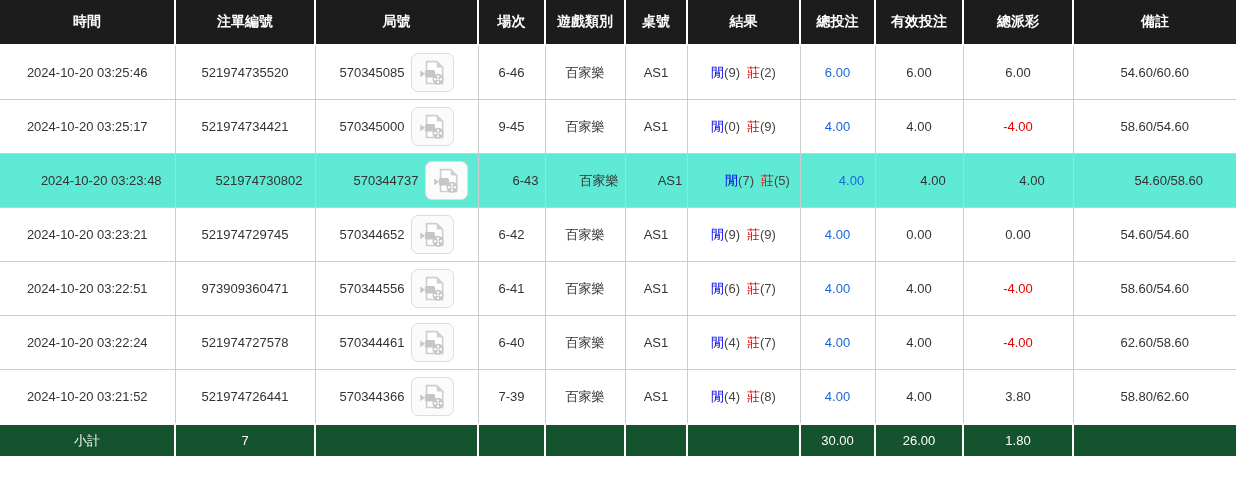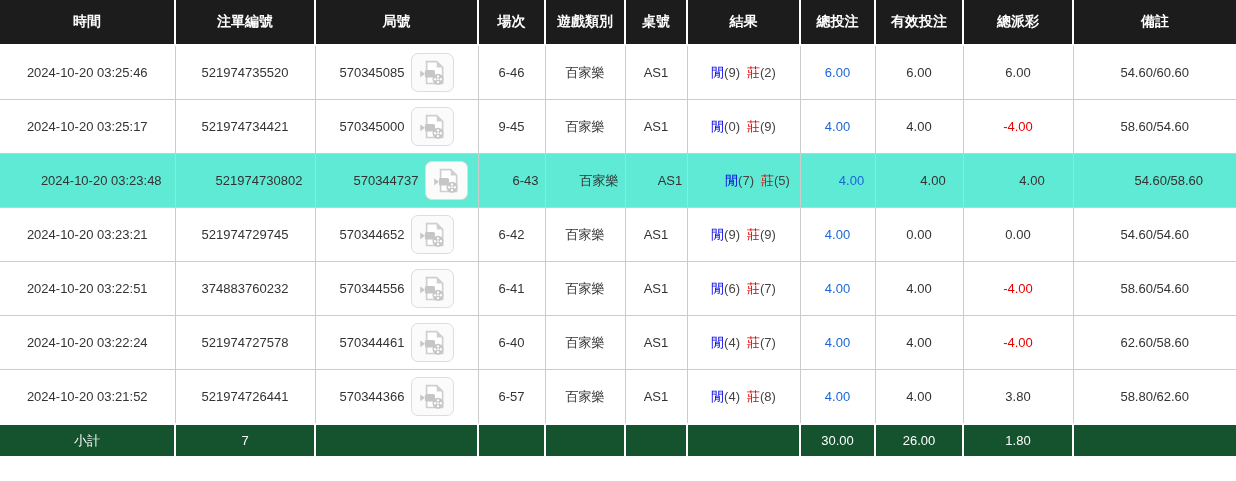--- a/index.html
+++ b/index.html
@@ -241,21 +241,21 @@
     <td>
       <span class="player-lbl">閒</span><span class="pts">(9)</span><span class="banker-lbl">莊</span><span class="pts">(9)</span>
     </td>
     <td class="blue">4.00</td>
     <td>0.00</td>
     <td>0.00</td>
     <td>54.60/54.60</td>
   </tr>
         <tr class="data-row">
     <td>2024-10-20 03:22:51</td>
-    <td>374883760232</td>
+    <td>973909360471</td>
     <td>
       <span class="round-no">570344556</span><button class="video-btn">
               <span>
         <svg viewBox="0 0 32 32" width="27" height="27" aria-hidden="true">
           <path d="M9 3 h12 l7 7 v19 h-19 z" fill="#ffffff" stroke="#cfcfcf" stroke-width="2"></path>
           <path d="M21 3 l7 7 h-7 z" fill="#cfcfcf"></path>
           <rect x="7" y="13" width="12" height="9" rx="2" fill="#c6c6c6"></rect>
           <path d="M7 17.5 L1.5 13.5 v8 z" fill="#c6c6c6"></path>
           <circle cx="22.5" cy="24" r="6.5" fill="#c6c6c6"></circle>
           <circle cx="22.5" cy="24" r="1.1" fill="#ffffff"></circle>
@@ -324,21 +324,21 @@
           <circle cx="22.5" cy="24" r="6.5" fill="#c6c6c6"></circle>
           <circle cx="22.5" cy="24" r="1.1" fill="#ffffff"></circle>
           <circle cx="22.5" cy="20.6" r="1.4" fill="#ffffff"></circle>
           <circle cx="22.5" cy="27.4" r="1.4" fill="#ffffff"></circle>
           <circle cx="19.1" cy="24" r="1.4" fill="#ffffff"></circle>
           <circle cx="25.9" cy="24" r="1.4" fill="#ffffff"></circle>
         </svg>
       </span>
             </button>
     </td>
-    <td>6-57</td>
+    <td>7-39</td>
     <td>百家樂</td>
     <td>AS1</td>
     <td>
       <span class="player-lbl">閒</span><span class="pts">(4)</span><span class="banker-lbl">莊</span><span class="pts">(8)</span>
     </td>
     <td class="blue">4.00</td>
     <td>4.00</td>
     <td>3.80</td>
     <td>58.80/62.60</td>
   </tr>

